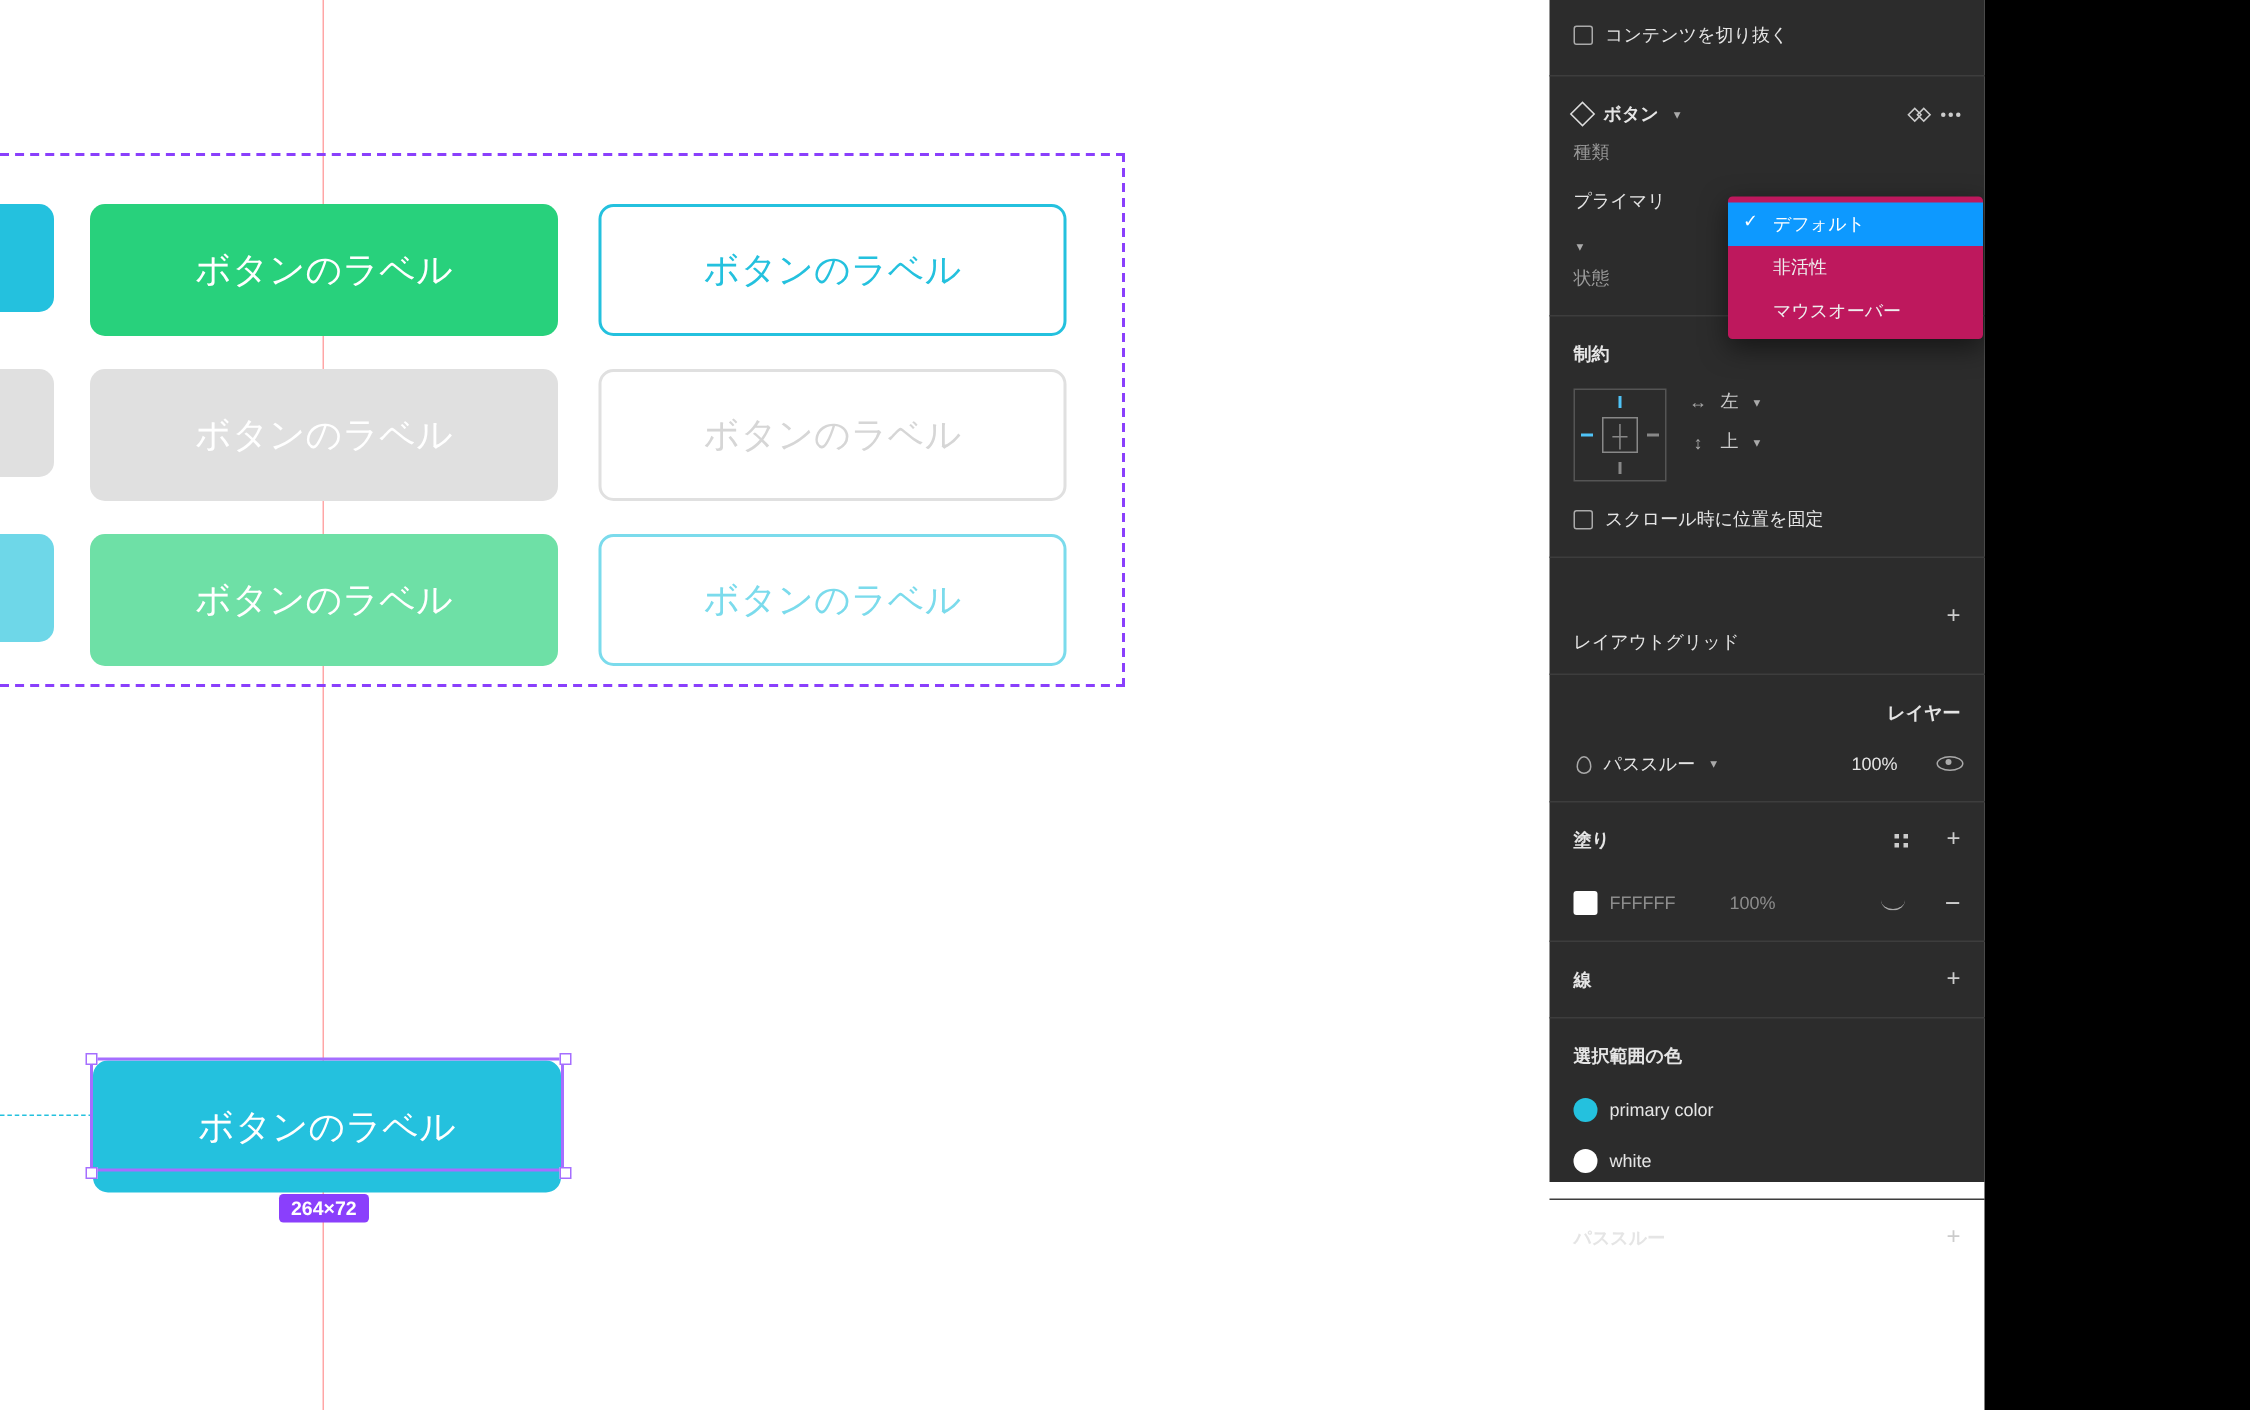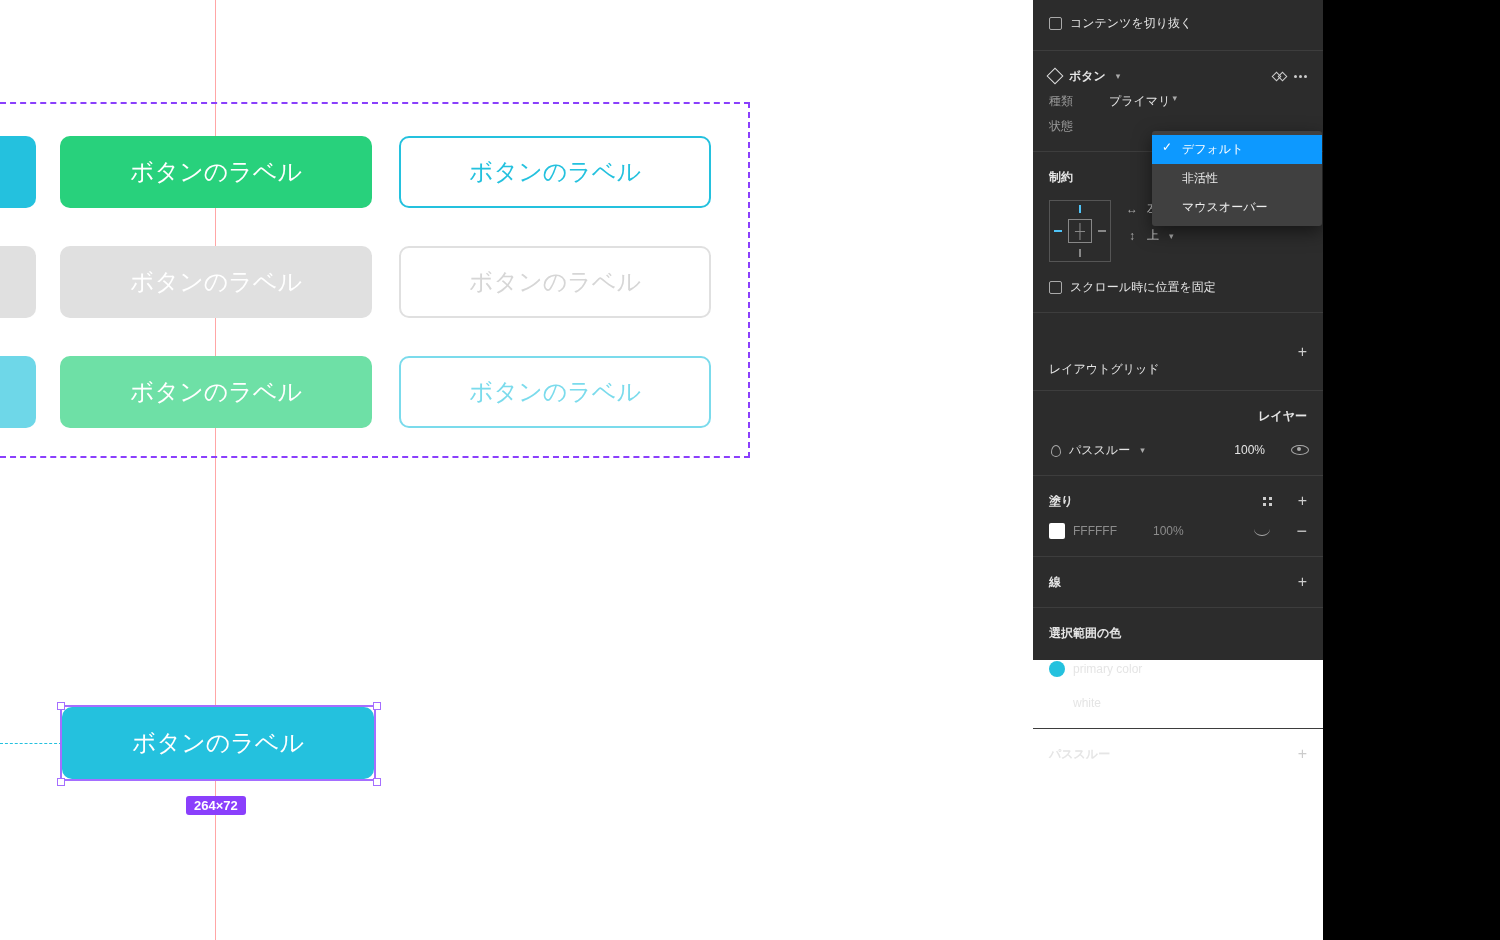--- a/index.html
+++ b/index.html
@@ -30,21 +30,21 @@
 
 .dashed-frame {
   position: absolute;
   border: 2px dashed #8a3ffc;
   background: transparent;
 }
 
 
 .btn {
   position: absolute;
-  width: 312px; height: 72px;
+  width: 312px; height: 88px;
   border-radius: 10px;
   display: flex; align-items: center; justify-content: center;
   font-size: 24px; font-weight: 500;
 }
 .btn-edge { 
   position: absolute;
   width: 36px; height: 72px;
   border-top-right-radius: 10px;
   border-bottom-right-radius: 10px;
 }
@@ -74,21 +74,21 @@
 }
 .hguide-dash {
   position: absolute; height: 0;
   border-top: 1px dashed #24c1de;
 }
 
 
 .panel {
   position: absolute;
   left: 1033px; top: 0;
-  width: 290px; height: 660px;
+  width: 290px; height: 788px;
   background: #2c2c2c;
   color: #e5e5e5;
   font-size: 12px;
 }
 .black-strip {
   position: absolute;
   left: 1323px; top: 0;
   width: 177px; height: 940px;
   background: #000;
 }
@@ -124,29 +124,30 @@
   border: 1px solid #ccc; transform: rotate(45deg);
 }
 .detach-icon::before { left: 1px; top: 4px; }
 .detach-icon::after { left: 7px; top: 4px; }
 .dots {
   display: flex; gap: 2px;
 }
 .dots span { width: 3px; height: 3px; background: #ccc; border-radius: 50%; }
 
 .prop-row {
-  display: flex; gap: 0;
+  display: flex; gap: 16px;
   padding: 4px 0;
+  flex-direction: column;
 }
 .prop-key { color: #999; width: 60px; flex: 0 0 auto; }
 
 
 .menu {
   position: absolute;
-  background: #404040;
+  background: #be185d;
   box-shadow: 0 6px 18px rgba(0,0,0,0.5);
   border-radius: 3px;
   padding: 4px 0;
   min-width: 170px;
   z-index: 5;
 }
 .menu-item {
   padding: 6px 14px 6px 30px;
   color: #eee; font-size: 12px;
   position: relative;
@@ -336,21 +337,21 @@
       <span>パススルー</span>
       <span class="chev">▾</span>
       <span class="spacer"></span>
       <span>100%</span>
       <span style="width:10px"></span>
       <span class="eye open"></span>
     </div>
   </div>
 
   <div class="section">
-    <div class="row" style="margin-bottom:4px;">
+    <div class="row" style="margin-bottom:16px;">
       <span style="font-weight:600;">塗り</span>
       <span class="spacer"></span>
       <span class="grid4">
           <span></span>
           <span></span>
           <span></span>
           <span></span>
         </span>
       <span style="width:10px"></span>
       <span class="plus">+</span>

